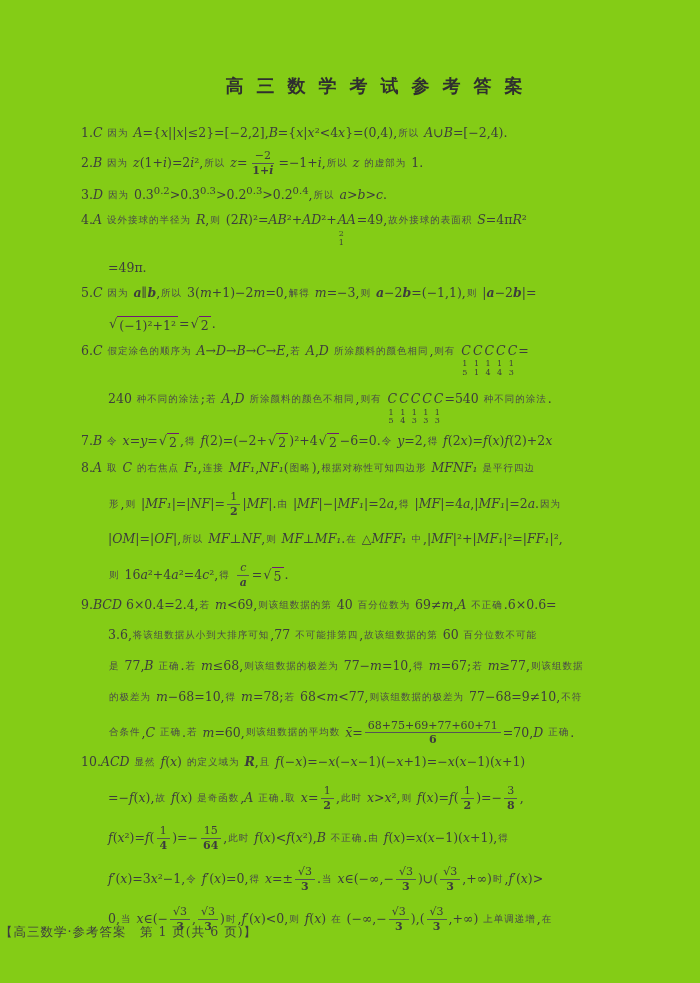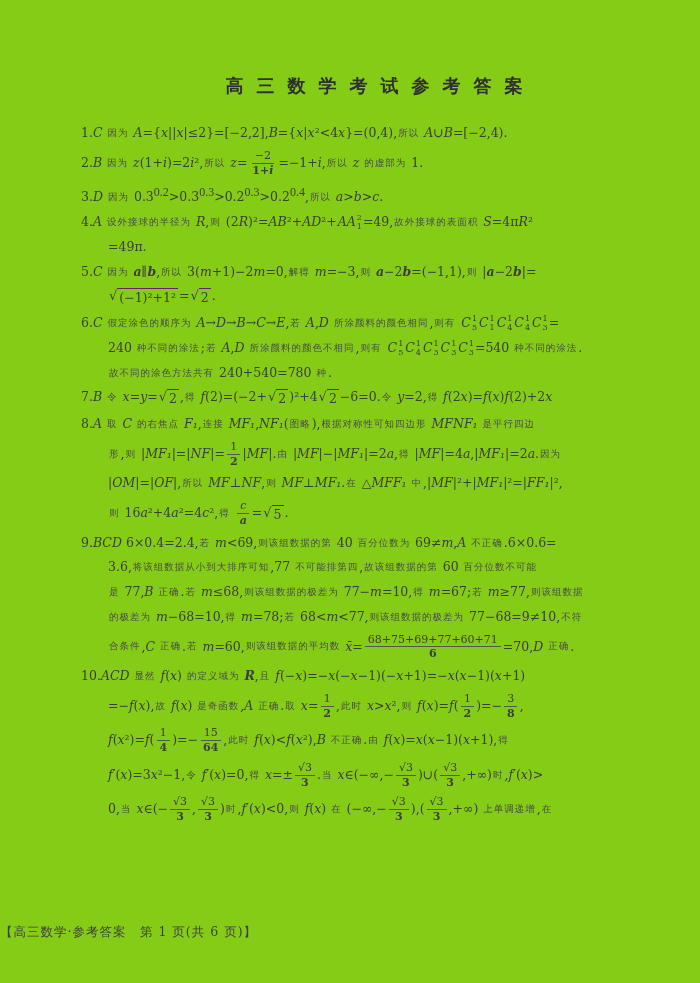--- a/index.html
+++ b/index.html
@@ -6,34 +6,34 @@
   .page{
     width:700px;height:983px;background:#84cc16;position:relative;overflow:hidden;
     font-family:"DejaVu Serif","Liberation Serif",serif;color:#3d3d3d;padding-left:24px;
   }
   .title{
     text-align:center;padding-top:74px;font-size:18px;font-weight:700;
     letter-spacing:13px;text-indent:13px;color:#2f2f2f;
   }
   .content{padding:26px 30px 0 57px;}
   .line{font-size:12.5px;line-height:1.5;margin-bottom:6px;color:#3d3d3d;}
-  .line.cont{padding-left:27px;}
+  .line.cont{padding-left:27px;margin-top:12px;}
   .mt{font-family:"DejaVu Serif","Liberation Serif",serif;}
   .mt i{font-style:italic;}
   .zh{font-size:9.5px;letter-spacing:1px;margin:0 1px;position:relative;top:-1px;color:#4a4a4a;}
-  .sup{font-size:12px;vertical-align:5px;font-family:Liberation Serif, serif;}
+  .sup{font-size:10px;vertical-align:5px;}
   .bv{font-weight:bold;font-style:italic;}
   .frac{display:inline-flex;flex-direction:column;align-items:center;vertical-align:middle;
         margin:0 2px;font-size:11px;line-height:1.25;}
   .frac .num{border-bottom:1px solid #555;padding:0 3px;}
   .frac .den{padding:0 3px;font-weight:bold;}
   .sqrt{display:inline-flex;align-items:flex-start;margin:0 1px;}
   .sqrt .rs{font-size:13px;line-height:1.25;}
   .sqrt .rad{border-top:1px solid #701a75;padding:0 2px;}
-  .xc{display:inline-flex;align-items:flex-end;margin:0 1px;}
+  .xc{display:inline-flex;align-items:flex-start;margin:0 1px;flex-direction:column;}
   .xc .stk{display:inline-flex;flex-direction:column;font-size:8px;line-height:1.1;margin-left:1px;}
   .footer{
     position:absolute;left:0;right:0;bottom:42px;text-align:left;
     font-size:12.5px;color:#3f3f3f;letter-spacing:1px;
     font-family:"DejaVu Serif","Liberation Serif",serif;
   }
 </style>
 </head>
 <body>
 
@@ -117,21 +117,20 @@
             <span class="">1</span>
             <span class="">3</span>
           </span>
         </span><span class="xc">
           <span class="mt"><i>C</i></span>
           <span class="stk">
             <span class="">1</span>
             <span class="">3</span>
           </span>
         </span><span class="mt">=540 </span><span class="zh">种不同的涂法</span><span class="mt">.</span></div>
-      <div class="line cont"><span class="zh">故不同的涂色方法共有</span><span class="mt"> 240+540=780 </span><span class="zh">种</span><span class="mt">.</span></div>
       <div class="line"><span class="mt">7.<i>B</i> </span><span class="zh">令</span><span class="mt"> <i>x</i>=<i>y</i>=</span><span class="sqrt">
           <span class="rs">√</span>
           <span class="rad">2</span>
         </span><span class="mt">,</span><span class="zh">得</span><span class="mt"> <i>f</i>(2)=(−2+</span><span class="sqrt">
           <span class="rs">√</span>
           <span class="rad">2</span>
         </span><span class="mt">)²+4</span><span class="sqrt">
           <span class="rs">√</span>
           <span class="rad">2</span>
         </span><span class="mt">−6=0.</span><span class="zh">令</span><span class="mt"> <i>y</i>=2,</span><span class="zh">得</span><span class="mt"> <i>f</i>(2<i>x</i>)=<i>f</i>(<i>x</i>)<i>f</i>(2)+2<i>x</i></span></div>

